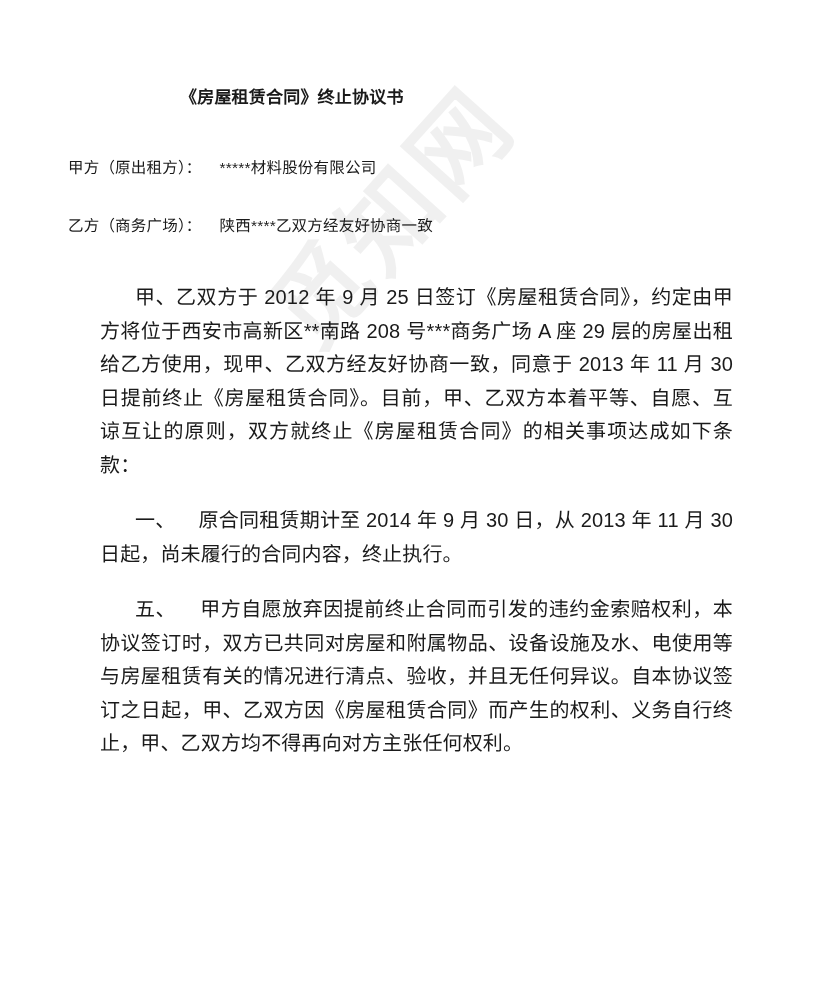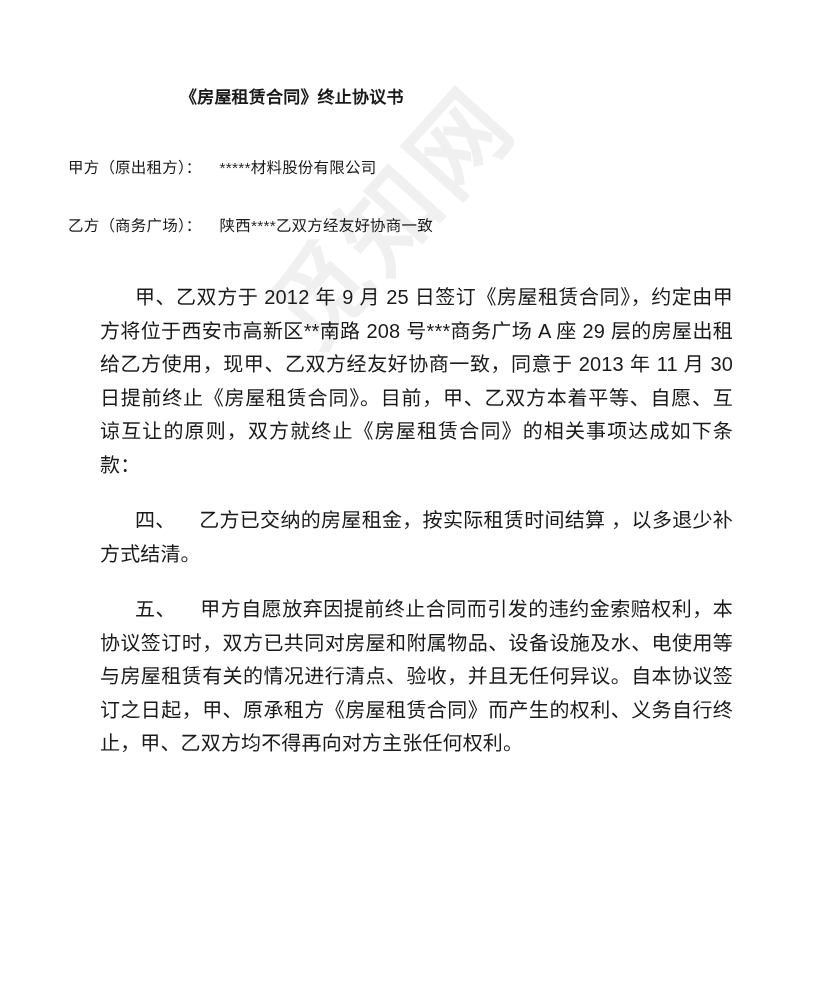--- a/index.html
+++ b/index.html
@@ -105,21 +105,21 @@
 
     <h1 class="doc-title">《房屋租赁合同》终止协议书</h1>
 
     <div class="party-block">
       <p class="party-line first"><span>甲方（原出租方）：</span><span>    </span><span>*****材料股份有限公司</span></p>
       <p class="party-line second"><span>乙方（商务广场）：</span><span>    </span><span>陕西****乙双方经友好协商一致</span></p>
     </div>
 
     <p class="para lead">甲、乙双方于 2012 年 9 月 25 日签订《房屋租赁合同》，约定由甲方将位于西安市高新区**南路 208 号***商务广场 A 座 29 层的房屋出租给乙方使用，现甲、乙双方经友好协商一致，同意于 2013 年 11 月 30 日提前终止《房屋租赁合同》。目前，甲、乙双方本着平等、自愿、互谅互让的原则，双方就终止《房屋租赁合同》的相关事项达成如下条款：</p>
 
+    <p class="para clause"><span class="clause-lead">一、</span><span class="clause-lead">    </span><span>原合同租赁期计至 2014 年 9 月 30 日，从 2013 年 11 月 30 日起，尚未履行的合同内容，终止执行。</span></p>
 
 
 
-    <p class="para clause"><span class="clause-lead">四、</span><span class="clause-lead">    </span><span>乙方已交纳的房屋租金，按实际租赁时间结算 ，以多退少补方式结清。</span></p>
 
-    <p class="para clause"><span class="clause-lead">五、</span><span class="clause-lead">    </span><span>甲方自愿放弃因提前终止合同而引发的违约金索赔权利，本协议签订时，双方已共同对房屋和附属物品、设备设施及水、电使用等与房屋租赁有关的情况进行清点、验收，并且无任何异议。自本协议签订之日起，甲、原承租方《房屋租赁合同》而产生的权利、义务自行终止，甲、乙双方均不得再向对方主张任何权利。</span></p>
+    <p class="para clause"><span class="clause-lead">五、</span><span class="clause-lead">    </span><span>甲方自愿放弃因提前终止合同而引发的违约金索赔权利，本协议签订时，双方已共同对房屋和附属物品、设备设施及水、电使用等与房屋租赁有关的情况进行清点、验收，并且无任何异议。自本协议签订之日起，甲、乙双方因《房屋租赁合同》而产生的权利、义务自行终止，甲、乙双方均不得再向对方主张任何权利。</span></p>
 
   </div>
 </div>
 
 </body></html>

